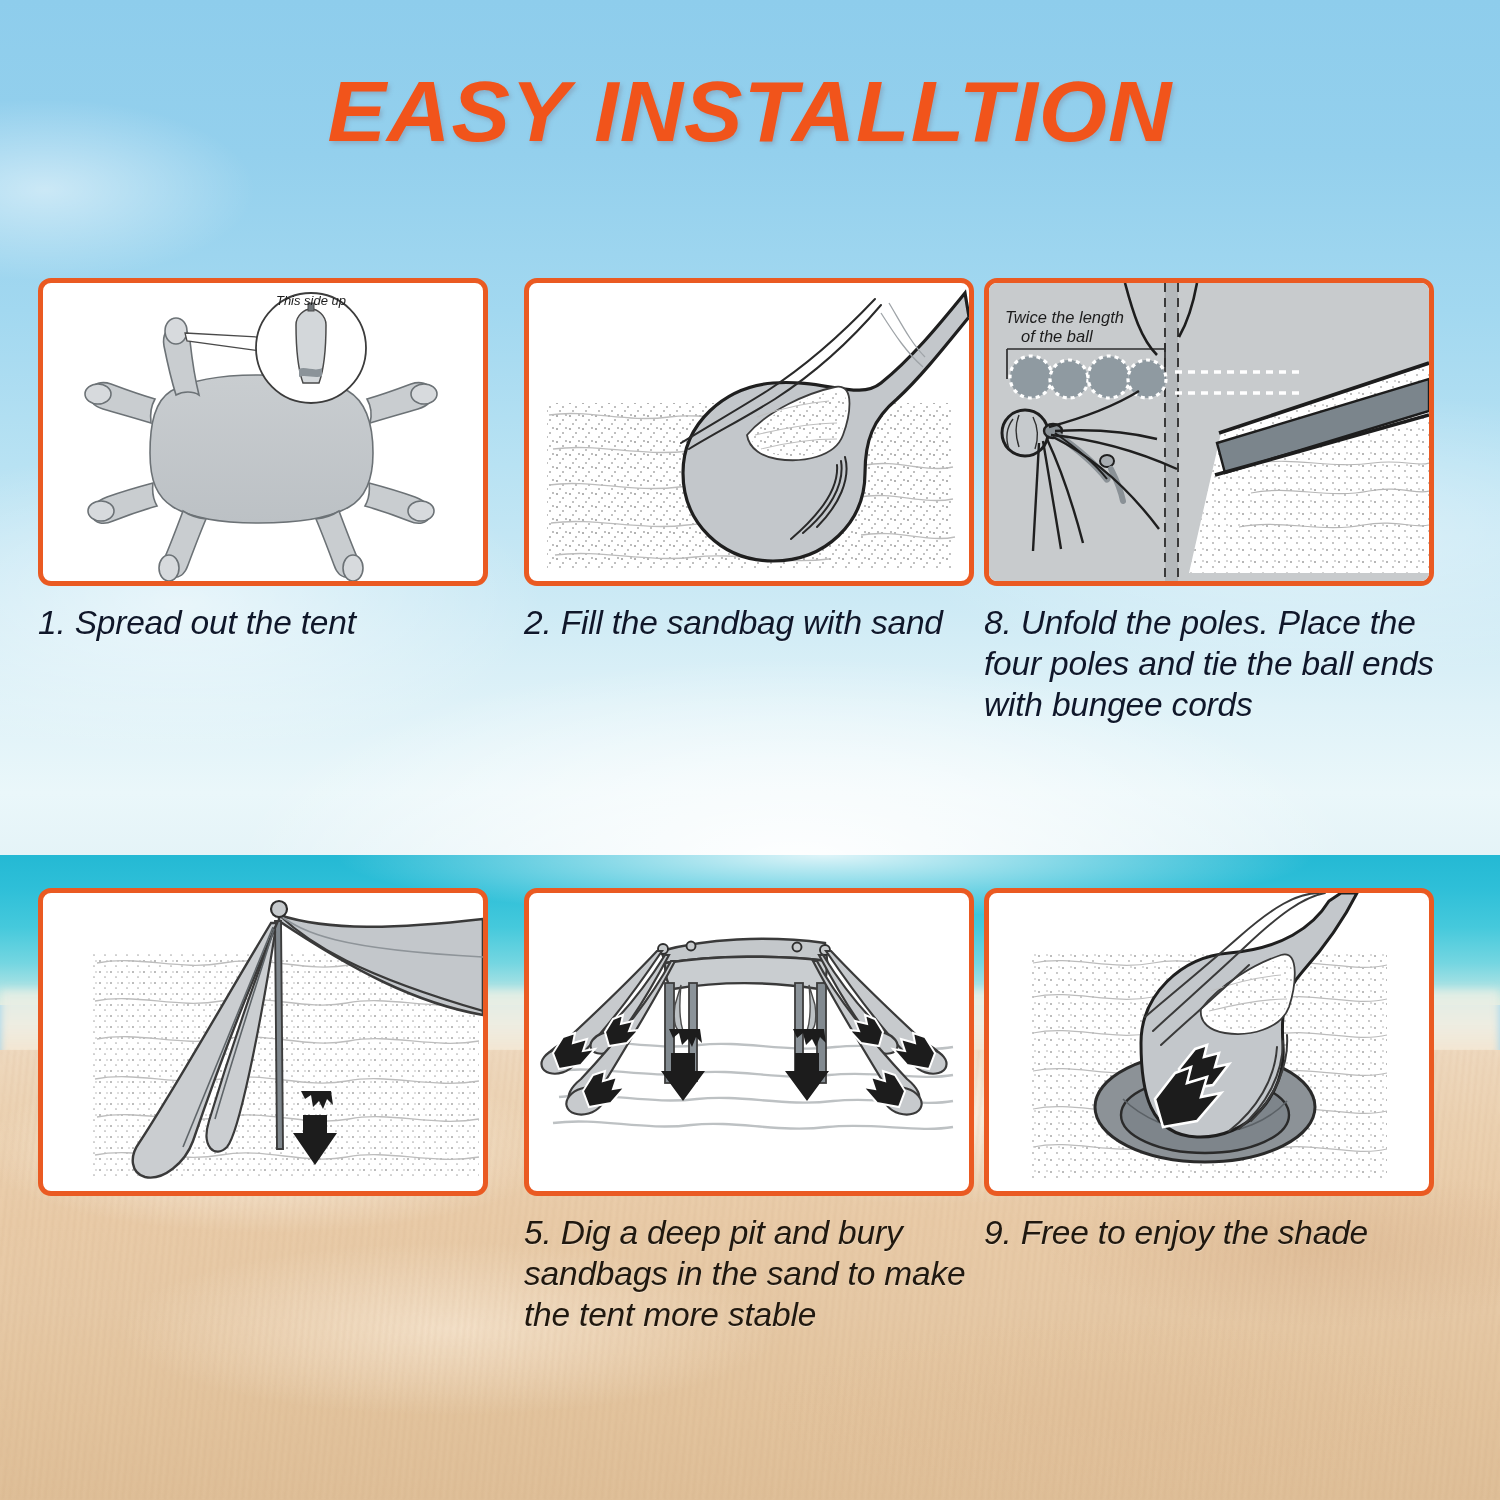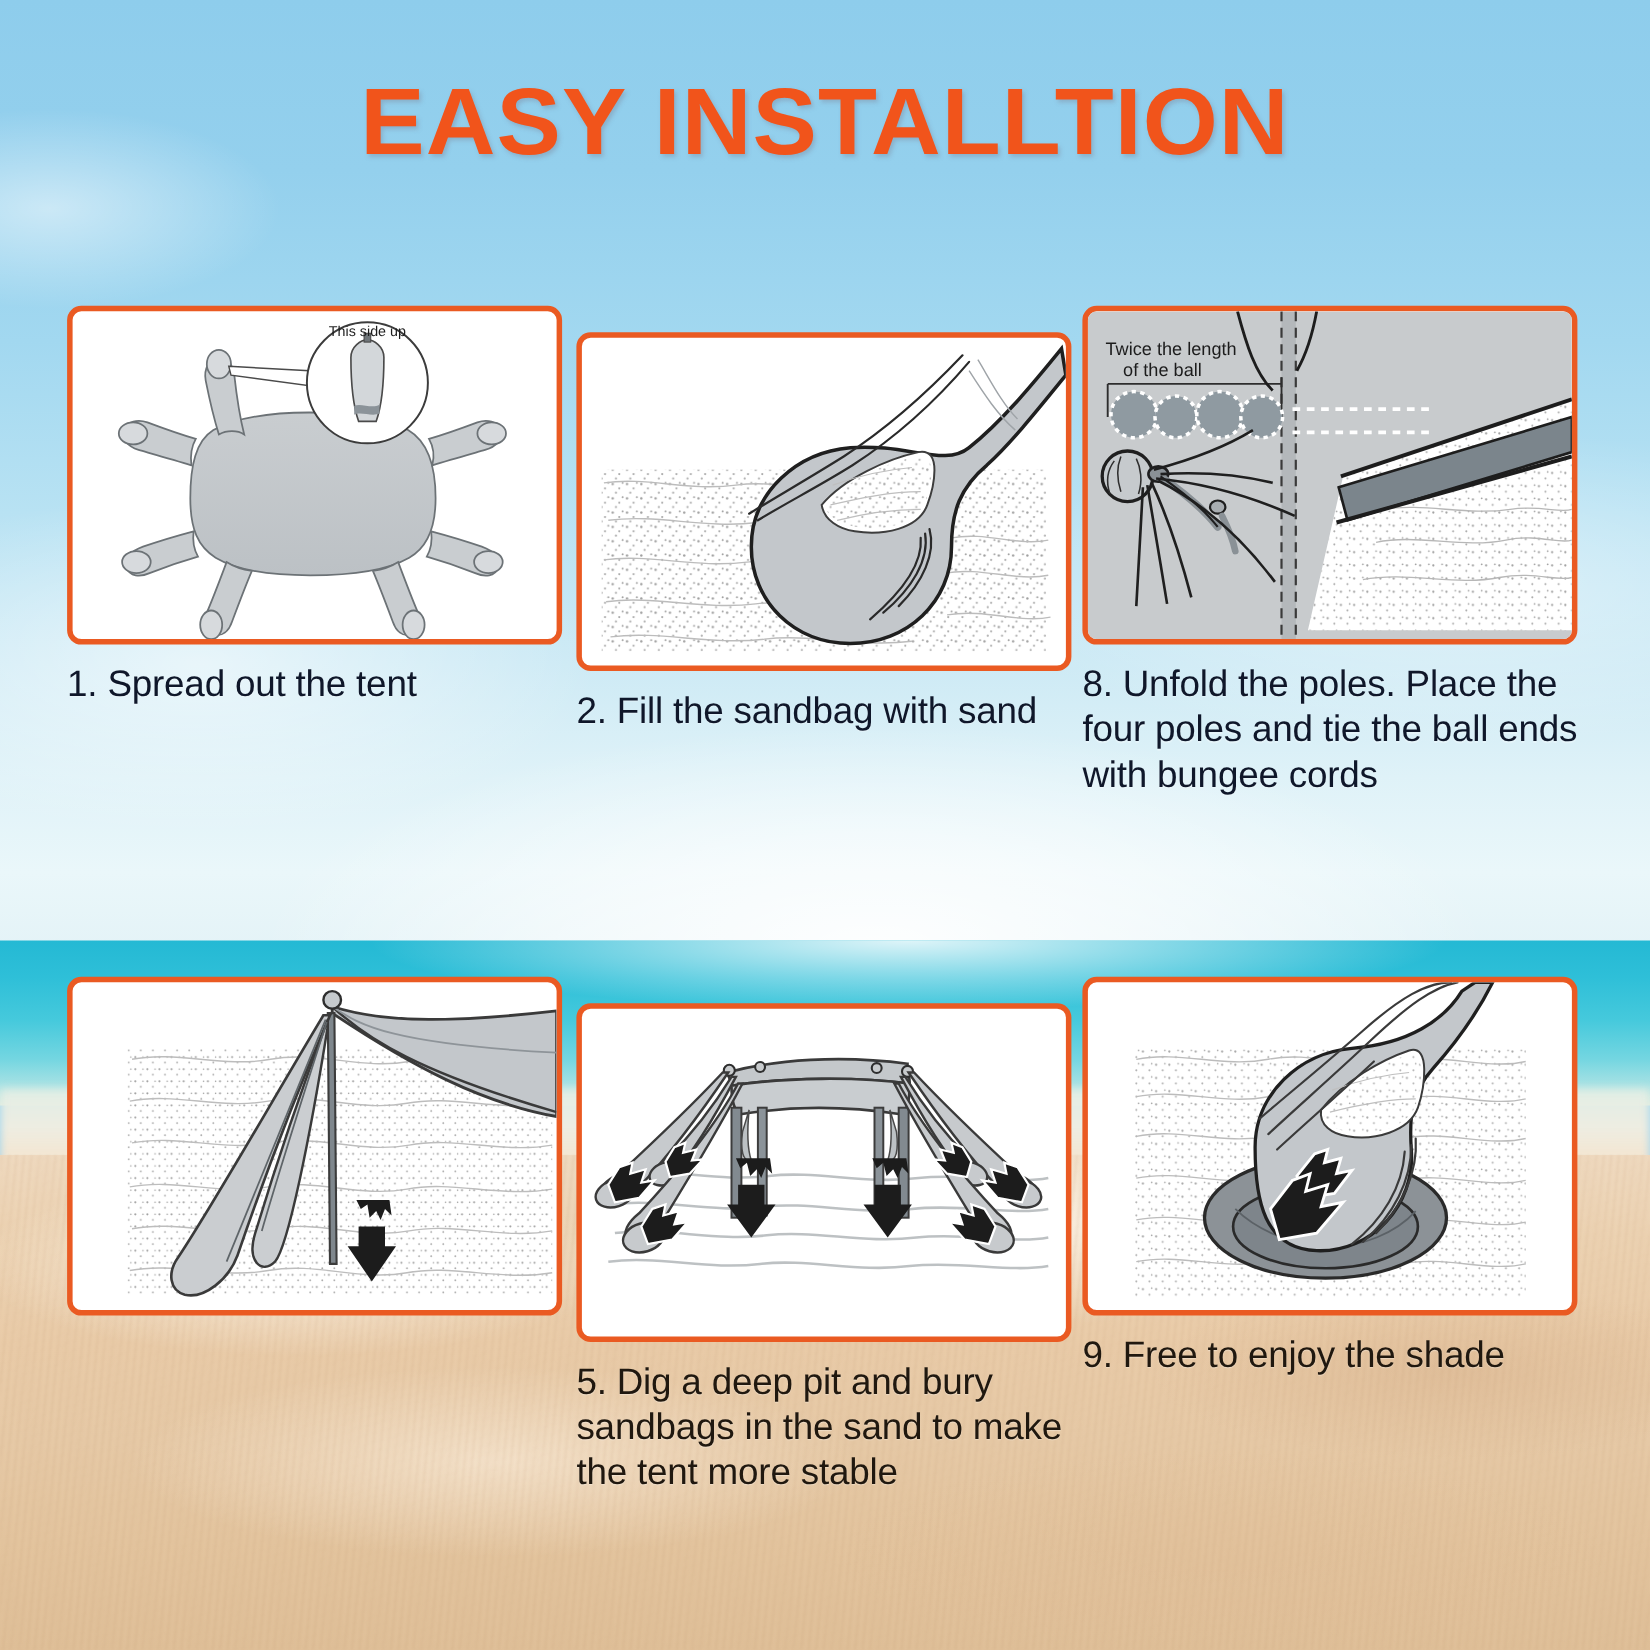--- a/index.html
+++ b/index.html
@@ -4,20 +4,21 @@
 <style>
   html,body{margin:0;padding:0;}
   body{
     width:1500px;height:1500px;
     font-family:"Liberation Sans","DejaVu Sans",sans-serif;
     overflow:hidden;
   }
   #stage{
     position:relative;width:1500px;height:1500px;overflow:hidden;
     background:#9ad3ef;
+    font-style:italic;
   }
   
   .bg-sky{
     position:absolute;left:0;top:0;width:1500px;height:862px;
     background:
       radial-gradient(ellipse 820px 300px at 53% 100%, rgba(255,255,255,.95) 0%, rgba(255,255,255,.55) 32%, rgba(255,255,255,0) 68%),
       radial-gradient(ellipse 520px 220px at 12% 70%, rgba(255,255,255,.55) 0%, rgba(255,255,255,0) 70%),
       radial-gradient(ellipse 600px 200px at 88% 62%, rgba(255,255,255,.42) 0%, rgba(255,255,255,0) 72%),
       radial-gradient(ellipse 300px 130px at 3% 22%, rgba(255,255,255,.50) 0%, rgba(255,255,255,0) 70%),
       linear-gradient(180deg,
@@ -88,22 +89,22 @@
     font-family:"Liberation Sans","DejaVu Sans",sans-serif;
     transform:scaleX(1.02);
   }
 
   
   .row{position:absolute;left:0;width:1500px;}
   .row1{top:278px;}
   .row2{top:888px;}
 
   .cell{position:absolute;width:450px;}
-  .c0{left:61px;}
-  .c1{left:524px;margin-top:24px;}
+  .c0{left:38px;}
+  .c1{left:524px;}
   .c2{left:984px;}
 
   .frame{
     position:relative;
     width:450px;height:308px;
     background:#ffffff;
     border:5px solid #ea5a22;
     border-radius:13px;
     box-sizing:border-box;
     overflow:hidden;

